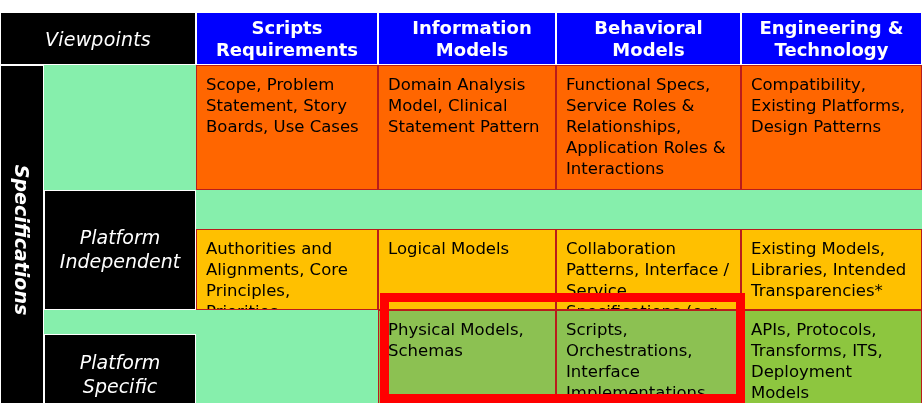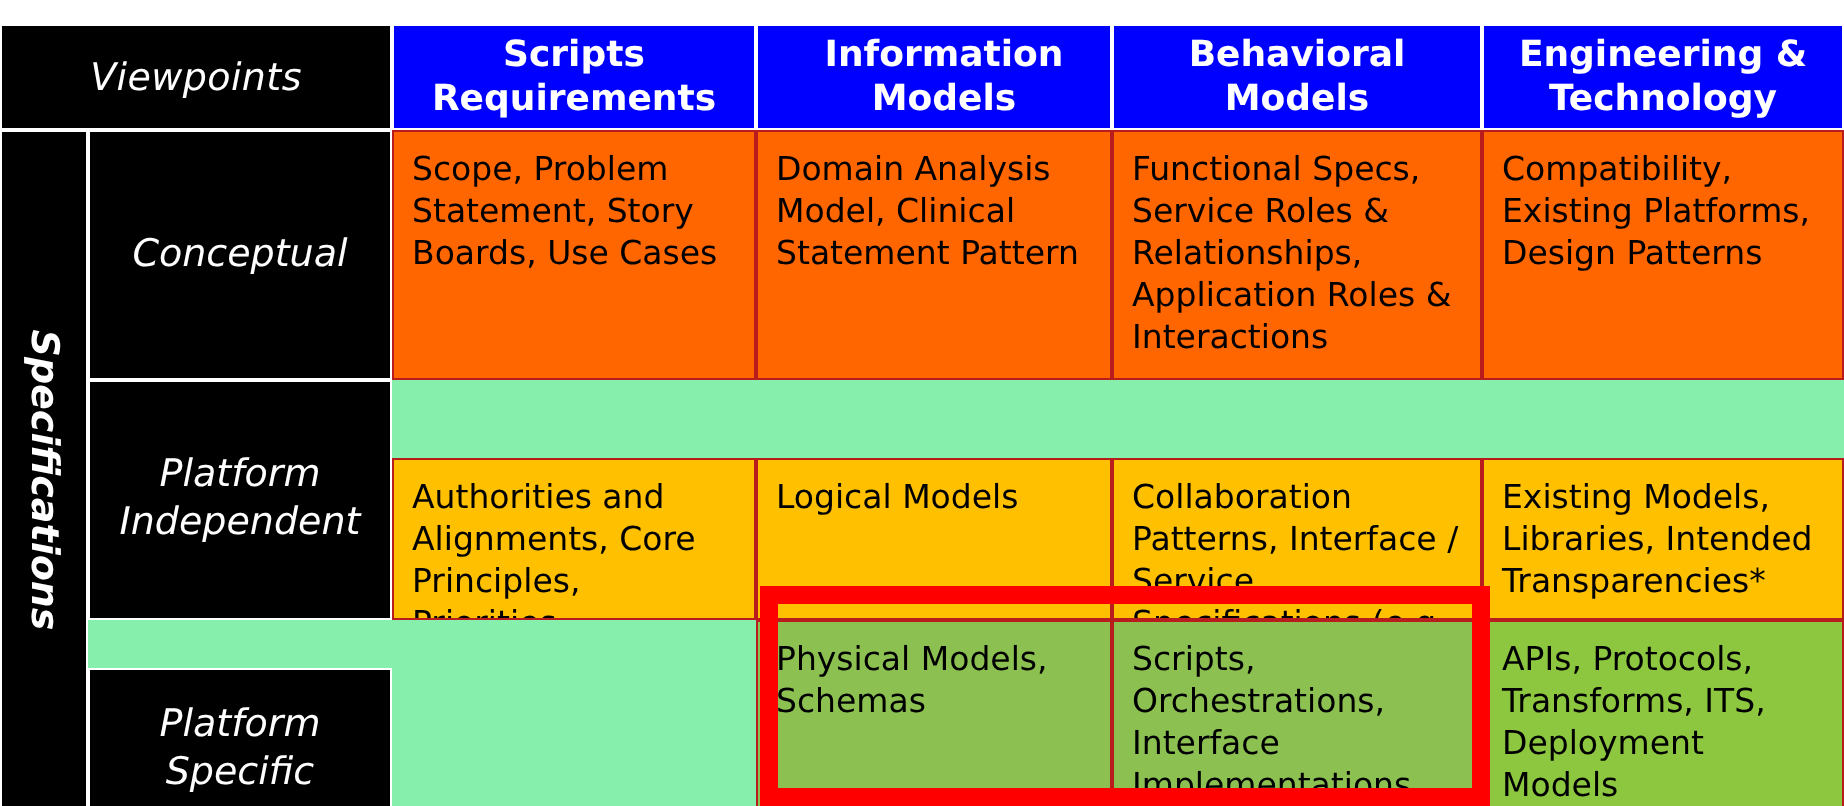--- a/index.html
+++ b/index.html
@@ -134,21 +134,20 @@
 
     <div class="cell colhead" style="grid-column:3; grid-row:1;">Scripts Requirements</div>
     <div class="cell colhead" style="grid-column:4; grid-row:1;padding-left:16px;">Information Models</div>
     <div class="cell colhead" style="grid-column:5; grid-row:1;">Behavioral Models</div>
     <div class="cell colhead" style="grid-column:6; grid-row:1;">Engineering &amp; Technology</div>
 
     <div class="axis-label">
       <span class="vtext">Specifications</span>
     </div>
 
-    <div class="cell blk row-label" style="grid-column:2; grid-row:2;">Conceptual</div>
     <div class="cell data r-orange" style="grid-column:3; grid-row:2;">Scope, Problem Statement, Story Boards, Use Cases</div>
     <div class="cell data r-orange" style="grid-column:4; grid-row:2;">Domain Analysis Model, Clinical Statement Pattern</div>
     <div class="cell data r-orange" style="grid-column:5; grid-row:2;">Functional Specs, Service Roles &amp; Relationships, Application Roles &amp; Interactions</div>
     <div class="cell data r-orange" style="grid-column:6; grid-row:2;">Compatibility, Existing Platforms, Design Patterns</div>
 
     <div class="cell blk row-label" style="grid-column:2; grid-row:3;">Platform Independent</div>
     <div class="cell data r-amber" style="grid-column:3; grid-row:3;">Authorities and Alignments,  Core Principles, Priorities, Methodology</div>
     <div class="cell data r-amber" style="grid-column:4; grid-row:3;">Logical Models</div>
     <div class="cell data r-amber" style="grid-column:5; grid-row:3;">Collaboration Patterns, Interface / Service Specifications (e.g., WSDL)</div>
     <div class="cell data r-amber" style="grid-column:6; grid-row:3;">Existing Models, Libraries, Intended Transparencies*</div>

